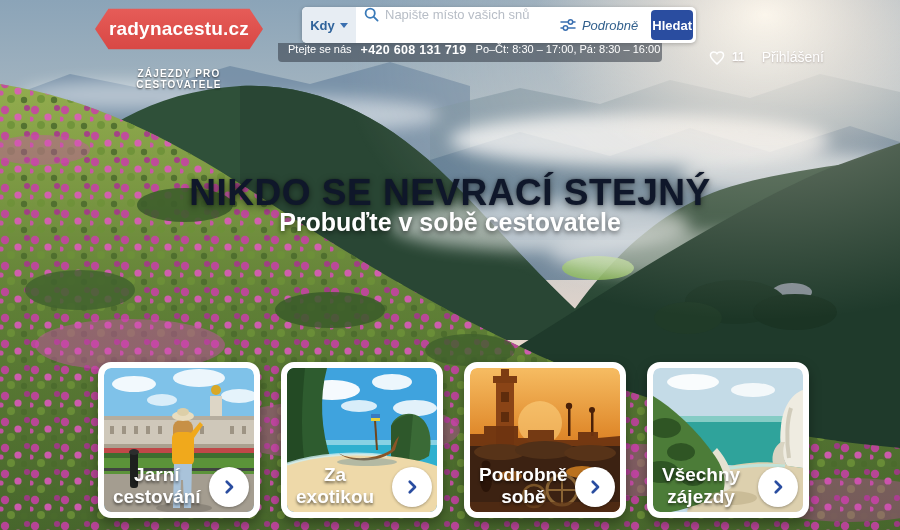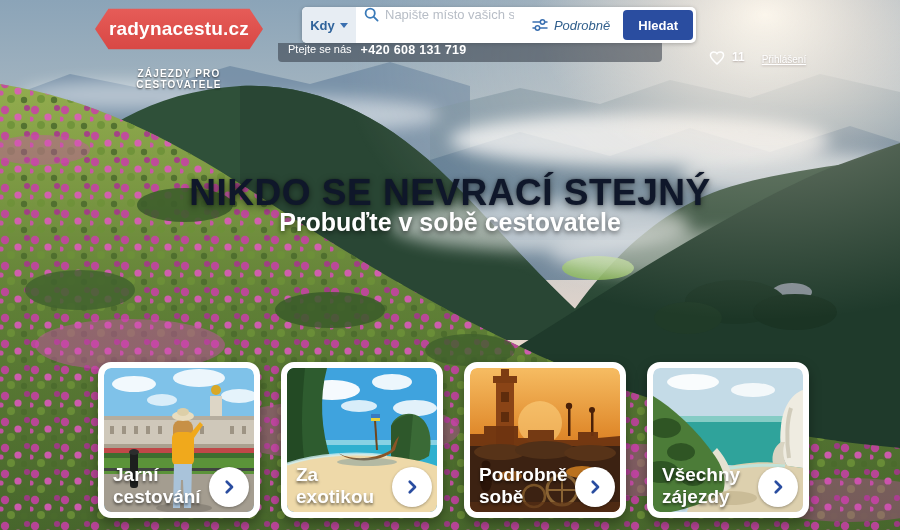--- a/index.html
+++ b/index.html
@@ -45,42 +45,42 @@
     font-family:"Liberation Sans", sans-serif; background:transparent;
   }
   .search-field input::placeholder { color:#b7bdc6; opacity:1; }
   .advanced-btn {
     display:flex; align-items:center; gap:6px; padding:0 10px; height:36px;
     color:#32608d; font-size:13px; cursor:pointer; flex:0 0 auto; background:none; border:none;
     font-family:"Liberation Sans", sans-serif;
     font-style:italic;
   }
   .submit-btn {
-    flex:0 0 auto; margin:3px; height:30px; padding:0 15px;
+    flex:0 0 auto; margin:3px; height:30px; padding:0 1px;
     background:#2a4da0; color:#fff; font-weight:bold; font-size:13px;
     border:none; border-radius:4px; cursor:pointer; font-family:"Liberation Sans", sans-serif;
   }
 
   
   .phone-bar {
     position:absolute; left:278px; top:43px; width:384px; height:19px;
     background:rgba(50,56,68,.55); border-radius:0 0 4px 4px;
     display:flex; gap:9px; padding:0 10px;
     color:#fff; font-size:11px; white-space:nowrap;
   }
   .phone-number { font-weight:bold; font-size:12.5px; letter-spacing:.3px; cursor:pointer; }
 
   
   .user-area {
     position:absolute; left:708px; top:19px; display:flex; align-items:flex-end; gap:9px;
     color:#fff; text-shadow:0 1px 2px rgba(90,70,70,.35);margin-top:30px;
   }
   .fav-btn { display:flex; align-items:center; gap:6px; cursor:pointer; }
   .fav-count { font-weight:bold; font-size:12px; }
-  .login-link { font-size:10px; margin-left:8px; cursor:pointer;text-decoration:underline; }
+  .login-link { font-size:14px; margin-left:8px; cursor:pointer; }
 
   
   .hero-title {
     position:absolute; top:172px; left:0; width:100%; text-align:center;
     color:#0f172a; font-size:37px; font-weight:bold; letter-spacing:.5px;
     text-shadow:0 2px 7px rgba(0,0,0,.5), 0 0 2px rgba(0,0,0,.35);
   }
   .hero-subtitle {
     position:absolute; top:208px; left:0; width:100%; text-align:center;
     color:#fff; font-size:25px; font-weight:bold;
@@ -90,21 +90,21 @@
   
   .cards-row { position:absolute; left:98px; top:362px; display:flex; gap:21px; }
   .card {
     position:relative; width:162px; height:156px; background:#fff;
     border:6px solid #fff; border-radius:13px; overflow:hidden;
     box-shadow:0 5px 12px rgba(0,0,0,.35); cursor:pointer;
   }
   .card-img { position:absolute; inset:0; width:100%; height:100%; border-radius:7px; }
   .card-label {
     position:absolute; left:9px; bottom:5px; color:#fff; font-weight:bold;
-    font-size:19px; line-height:1.12; text-shadow:0 2px 3px rgba(0,0,0,.55);
+    font-size:19px; line-height:1.12; text-shadow:0 2px 3px rgba(0,0,0,.55);text-align:center;
   }
   .card-arrow {
     position:absolute; right:5px; bottom:5px; width:40px; height:40px;
     background:#fff; border-radius:50%; display:flex; align-items:center; justify-content:center;
     box-shadow:0 1px 3px rgba(0,0,0,.3);
   }
 </style>
 </head>
 <body>
 
@@ -213,20 +213,21 @@
       <circle cx="5.5" cy="10" r="2.2" fill="#fff" stroke="#3a6fb0" stroke-width="1.5"></circle>
     </svg>
     <span>Podrobně</span>
   </button>
   <button class="submit-btn">Hledat</button>
 </div>
 
 <div class="phone-bar">
   <span>Ptejte se nás</span>
   <span class="phone-number">+420 608 131 719</span>
+  <span>Po–Čt: 8:30 – 17:00, Pá: 8:30 – 16:00</span>
 </div>
 
 <div class="user-area">
   <div class="fav-btn">
     <svg width="18" height="16" viewBox="0 0 24 22">
       <path d="M12 20.5C7.2 16.3 3 12.8 3 8.6 3 6 5.1 4 7.7 4c1.7 0 3.3.9 4.3 2.4C13 4.9 14.6 4 16.3 4 18.9 4 21 6 21 8.6c0 4.2-4.2 7.7-9 11.9z" fill="none" stroke="#fff" stroke-width="2.1"></path>
     </svg>
     <span class="fav-count">11</span>
   </div>
   <span class="login-link">Přihlášení</span>

